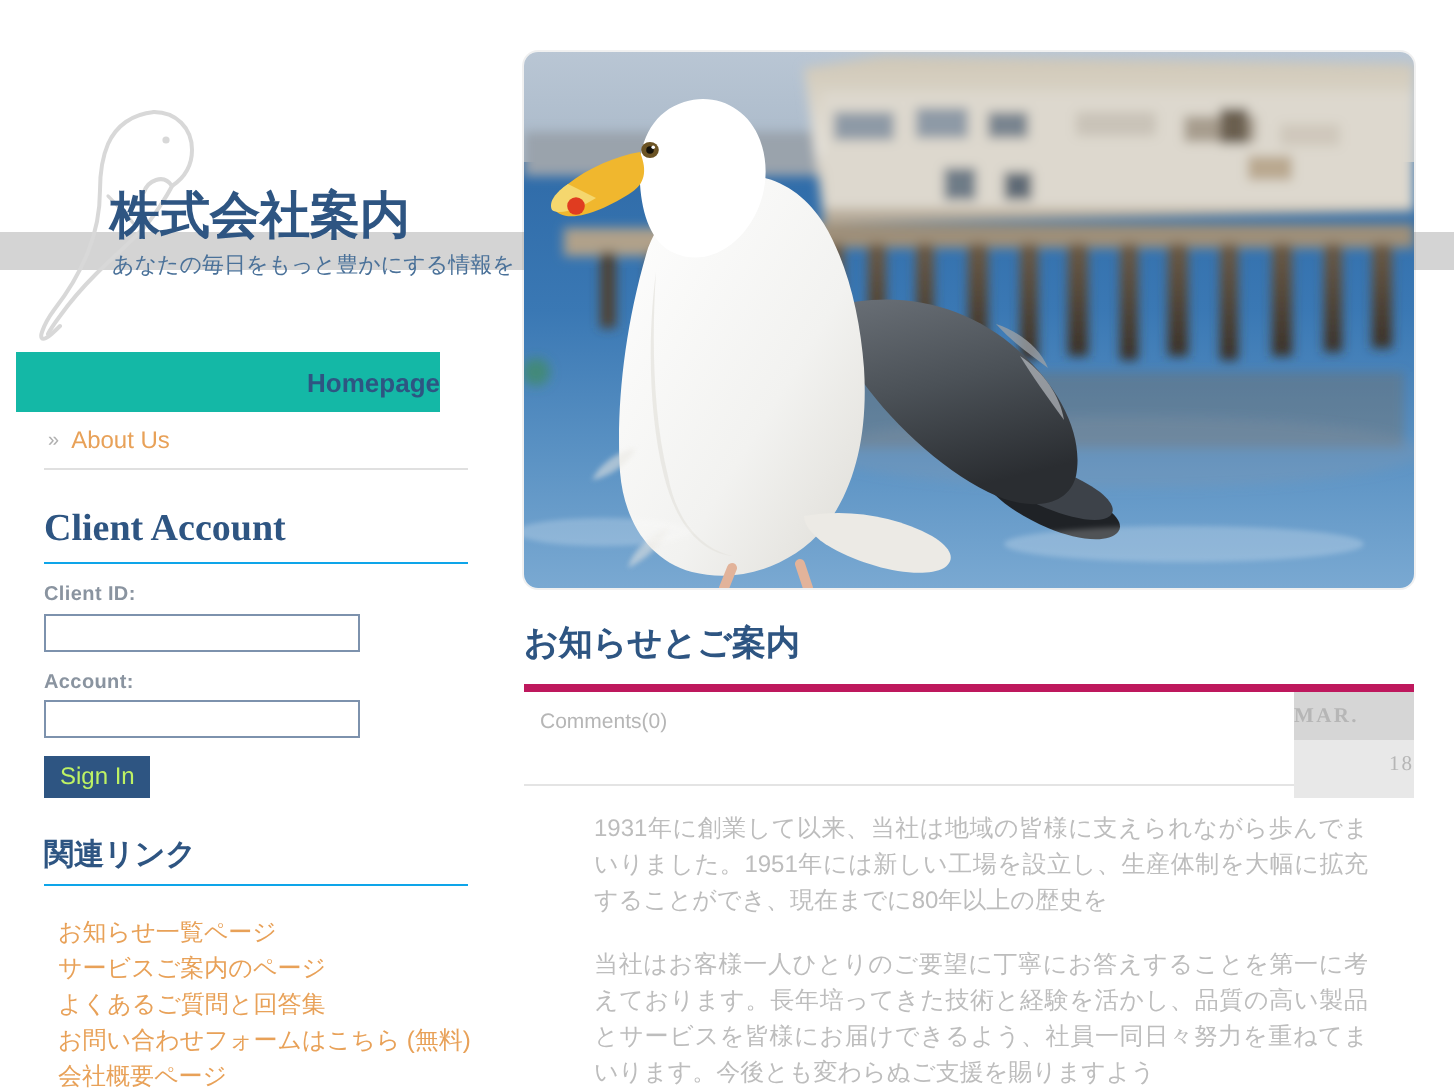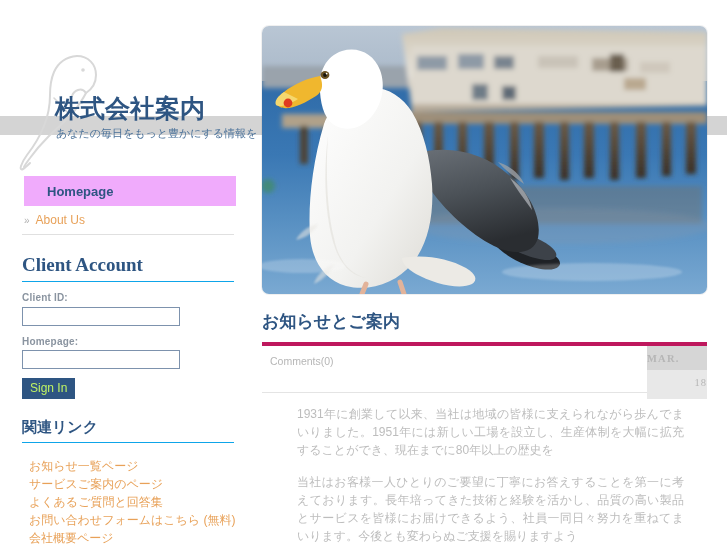--- a/index.html
+++ b/index.html
@@ -72,26 +72,27 @@
 
   
   .sidebar {
     position: absolute;
     left: 0;
     top: 176px;
     width: 253px;
     z-index: 3;
   }
   .nav-home {
-    margin-left: 24px;
+    margin-left: 8px;
     width: 212px;
     height: 30px;
-    background: #f0abfc;
+    background: #14b8a6;
     display: flex;
     align-items: center;
+    justify-content: flex-end;
   }
   .nav-home-label {
     margin-left: 23px;
     font-size: 13px;
     font-weight: bold;
     color: #2e5582;
   }
   .nav-sub {
     margin-left: 22px;
     width: 212px;
@@ -294,21 +295,21 @@
 
     <div class="panel">
       <div class="panel-title">Client Account</div>
 
       <div class="form-row">
         <div class="field-label">Client ID:</div>
         <input class="field-input" type="text" placeholder="" style="">
       </div>
 
       <div class="form-row">
-        <div class="field-label">Homepage:</div>
+        <div class="field-label">Account:</div>
         <input class="field-input" type="password" placeholder="" style="">
       </div>
 
       <button class="signin-btn">Sign In</button>
     </div>
 
     <div class="panel">
       <div class="panel-title cjk">関連リンク</div>
       <div class="link-list">
         <a class="link-item" href="#">お知らせ一覧ページ</a>

